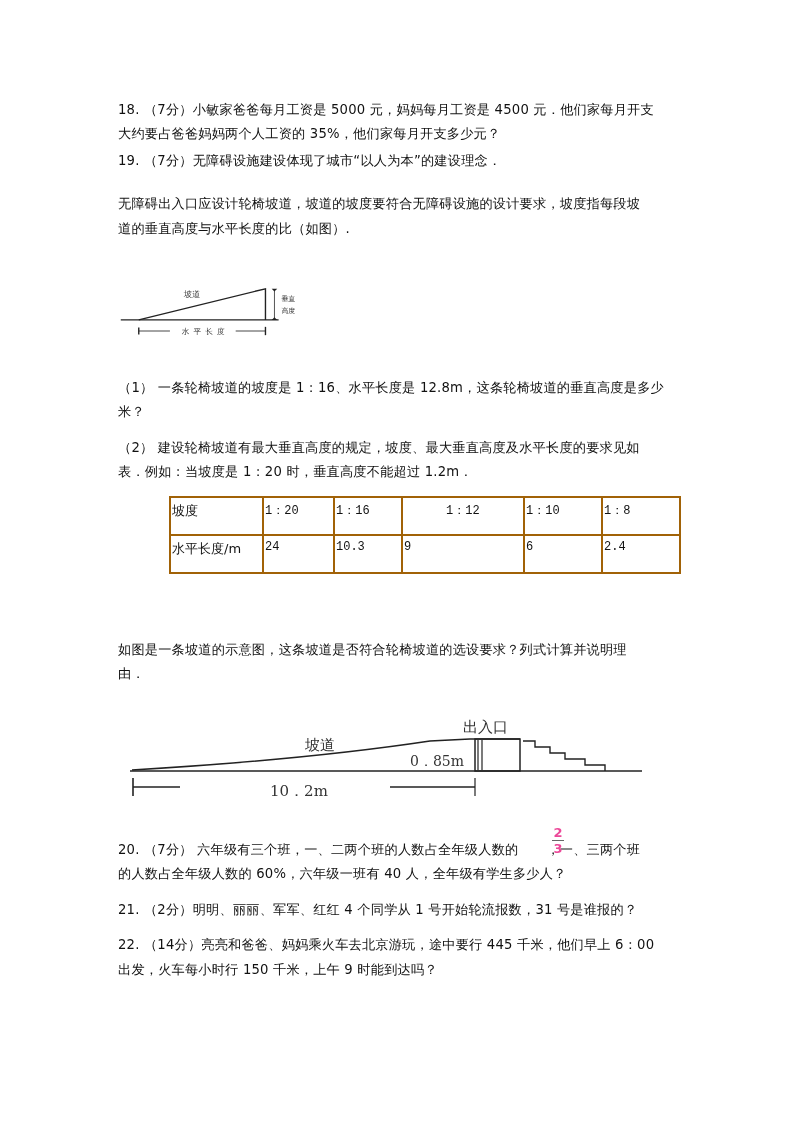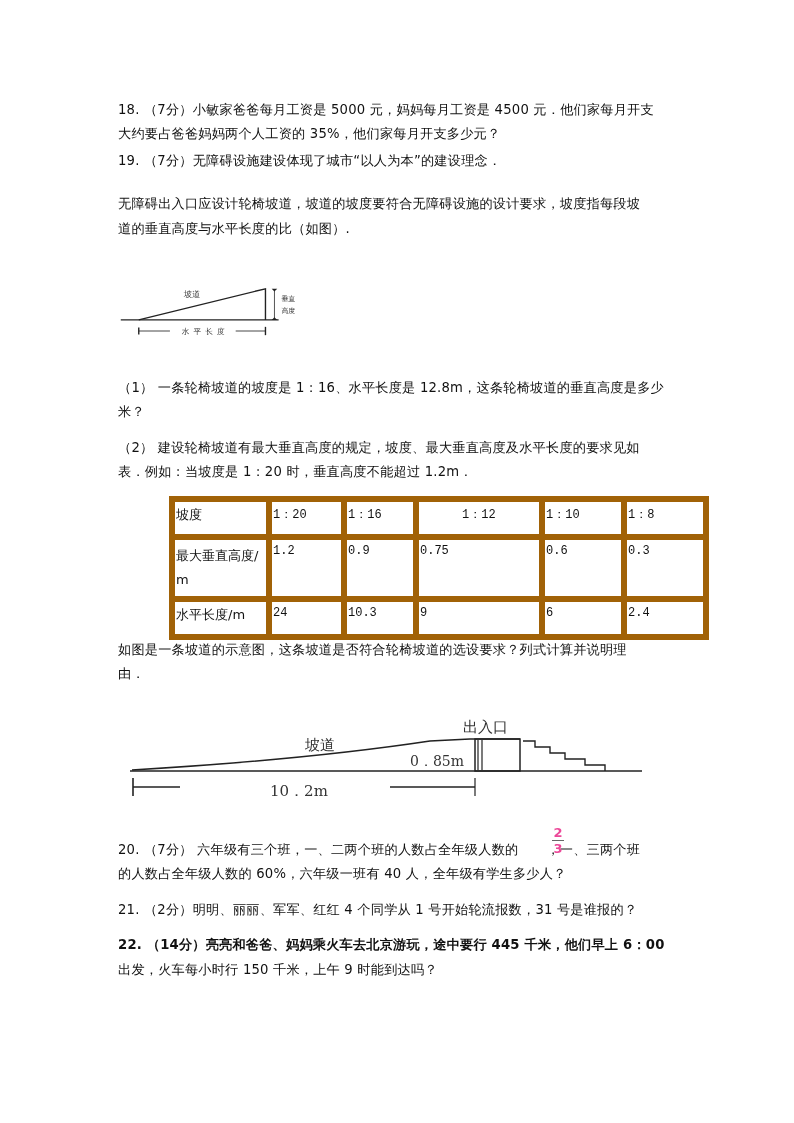--- a/index.html
+++ b/index.html
@@ -7,21 +7,21 @@
     width: 794px; height: 1123px; position: relative; overflow: hidden;
     font-family: "DejaVu Sans", "Liberation Sans", sans-serif;
     color: #111111; font-size: 13px;
   }
   .line { position: absolute; left: 118px; white-space: nowrap; font-size: 13.2px; letter-spacing: 0.2px; }
   table.spec {
     position: absolute; left: 169px; top: 496px;
     border-collapse: collapse; font-size: 13px;
   }
   table.spec td {
-    border: 6px solid #a16207; vertical-align: top; padding: 4px 1px 0 1px;
+    border: 2px solid #a16207; vertical-align: top; padding: 4px 1px 0 1px;
     font-family: "DejaVu Sans", sans-serif;
   }
   table.spec td.v { font-family: "Liberation Mono", "DejaVu Sans Mono", monospace; font-size: 12px; }
   .fig { position: absolute; }
   .frac {
     position: absolute; left: 551px; top: 826px; width: 14px; text-align: center;
     color: #ec4899; font-size: 13px; line-height: 13px; font-weight: bold;
   }
   .frac .bar { display: block; height: 1px; background: #666666; margin: 1px 1px; }
 </style>
@@ -59,28 +59,20 @@
 <table class="spec">
   <tbody>
       <tr style="height:38px;">
     <td style="width:89px;">坡度</td>
     <td class="v" style="width:67px;">1：20</td>
     <td class="v" style="width:64px;margin-left:20px;">1：16</td>
     <td class="v" style="width:76px;padding-left:43px;">1：12</td>
     <td class="v" style="width:74px;">1：10</td>
     <td class="v" style="width:74px;">1：8</td>
   </tr>
-  <tr style="height:62px;">
-    <td style="line-height:24px; white-space:normal; word-break:break-all;">最大垂直高度/m</td>
-    <td class="v">1.2</td>
-    <td class="v">0.9</td>
-    <td class="v">0.75</td>
-    <td class="v">0.6</td>
-    <td class="v">0.3</td>
-  </tr>
   <tr style="height:38px;">
     <td>水平长度/m</td>
     <td class="v">24</td>
     <td class="v">10.3</td>
     <td class="v">9</td>
     <td class="v">6</td>
     <td class="v">2.4</td>
   </tr>
 </tbody>
   </table>
@@ -110,14 +102,14 @@
 </div>
 <div class="frac">
   <span>2</span>
   <span class="bar"></span>
   <span>3</span>
 </div>
 <div class="line" style="top:865px;">的人数占全年级人数的 60%，六年级一班有 40 人，全年级有学生多少人？</div>
 
 <div class="line" style="top:901px;">21. （2分）明明、丽丽、军军、红红 4 个同学从 1 号开始轮流报数，31 号是谁报的？</div>
 
-<div class="line" style="top:936px;font-weight:bold;">22. （14分）亮亮和爸爸、妈妈乘火车去北京游玩，途中要行 445 千米，他们早上 6：00</div>
+<div class="line" style="top:936px;">22. （14分）亮亮和爸爸、妈妈乘火车去北京游玩，途中要行 445 千米，他们早上 6：00</div>
 <div class="line" style="top:961px;">出发，火车每小时行 150 千米，上午 9 时能到达吗？</div>
 
 </body></html>

